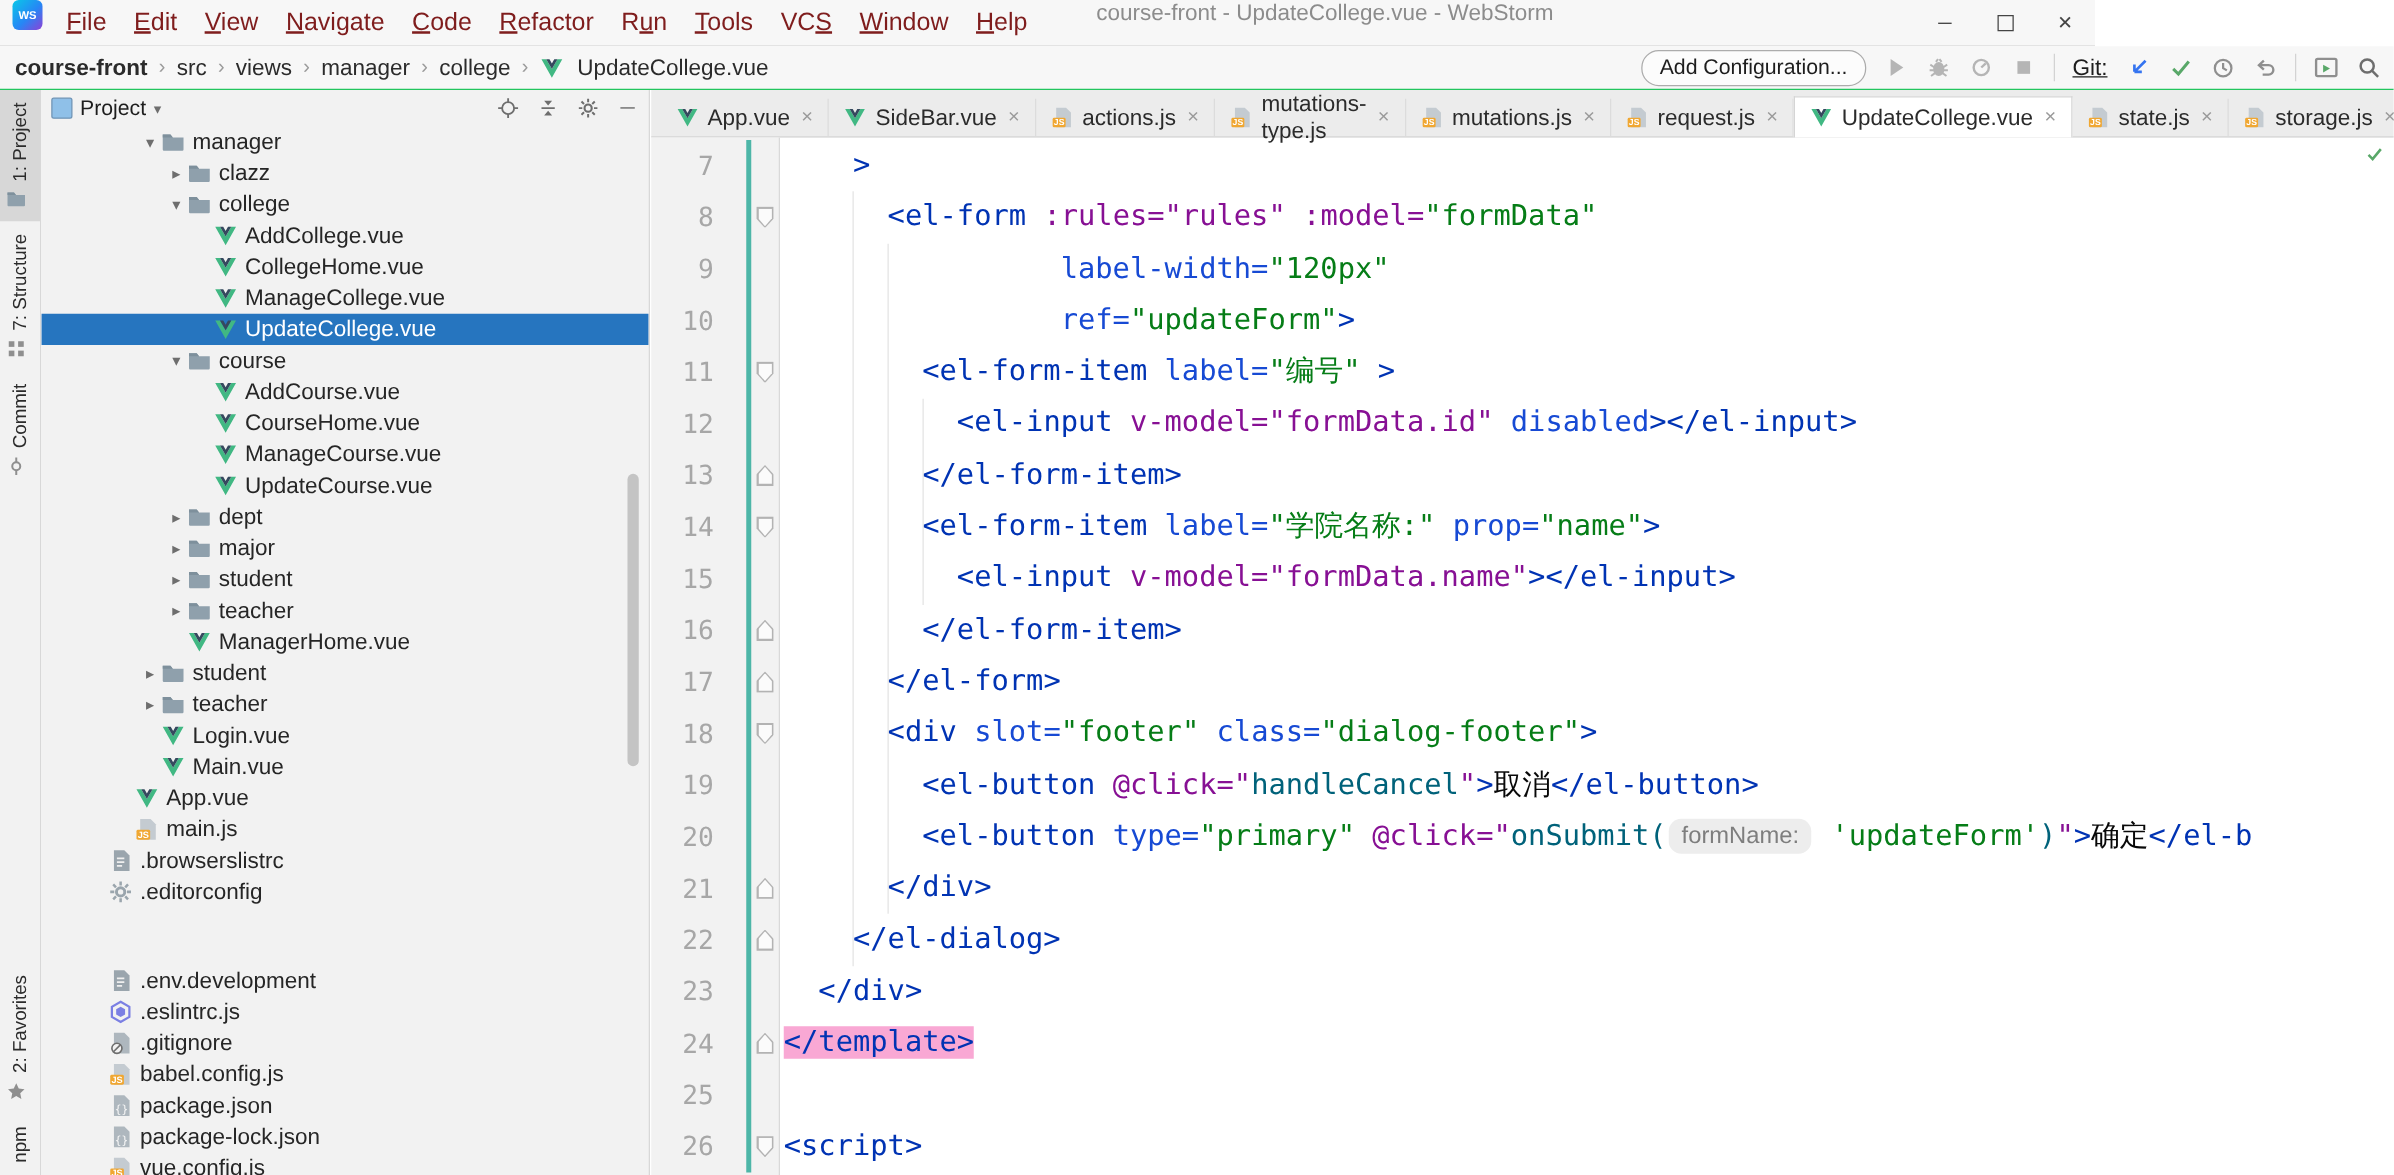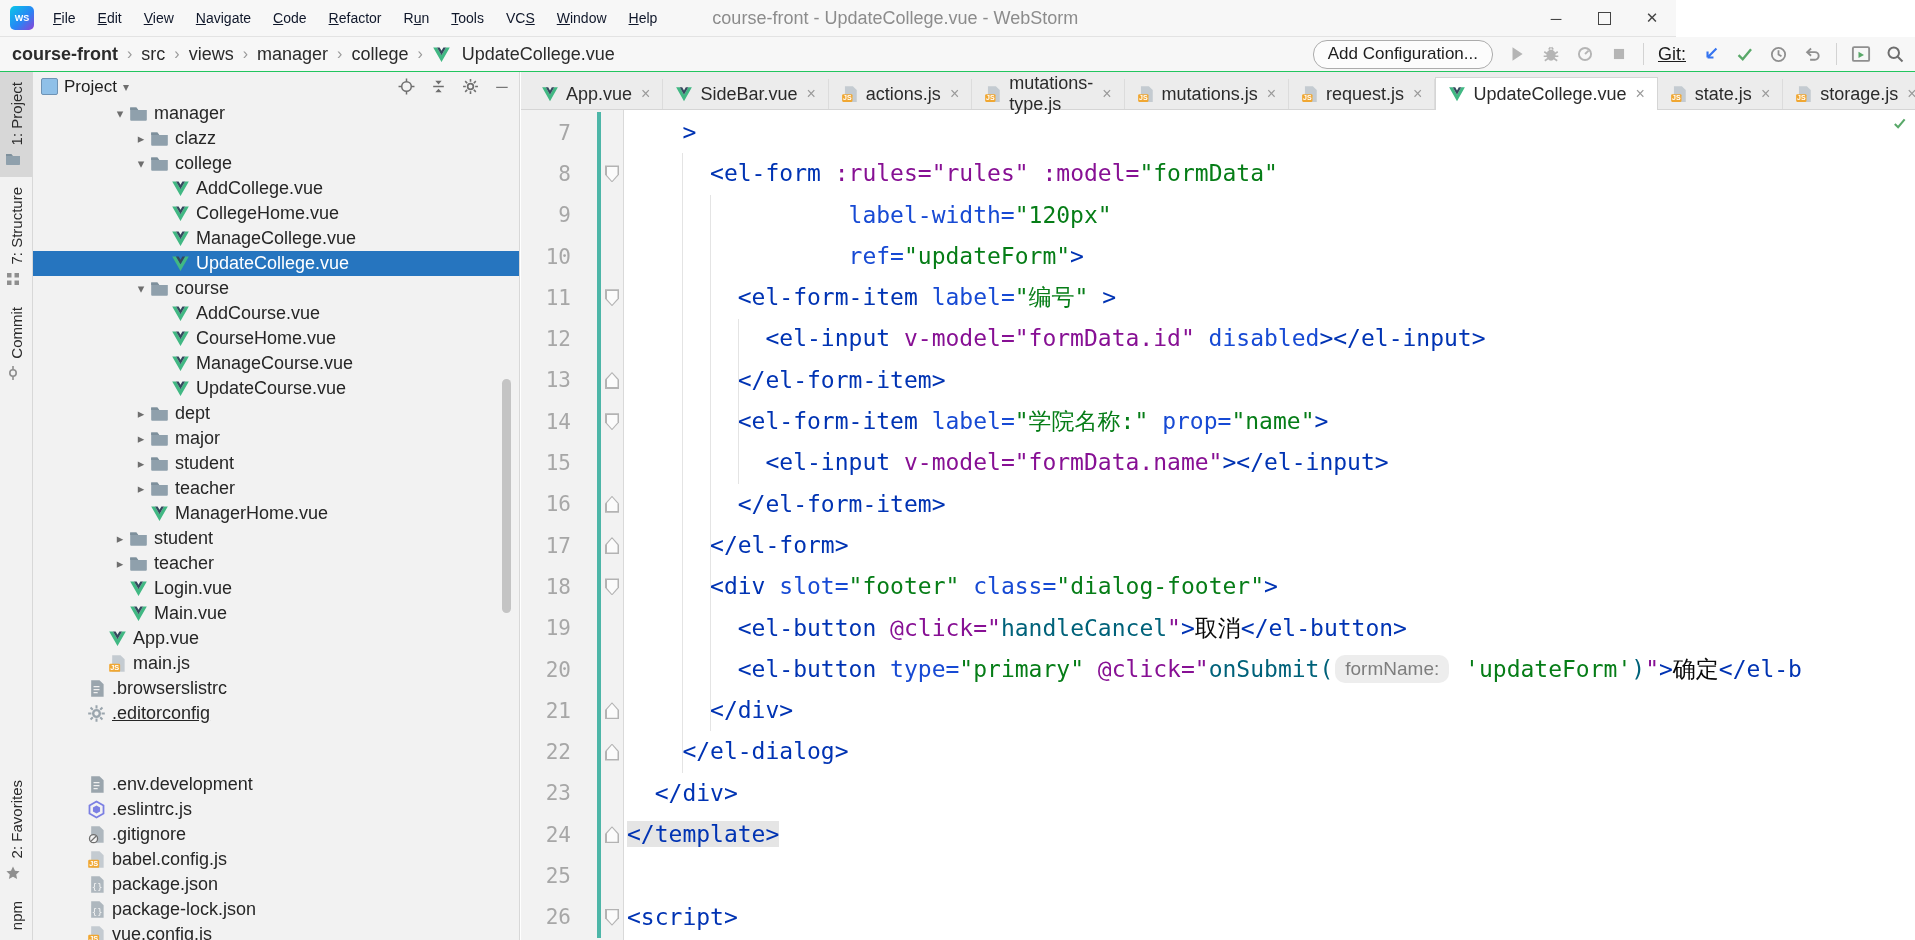--- a/index.html
+++ b/index.html
@@ -3,27 +3,27 @@
 <meta charset="utf-8">
 <style>
   html,body{margin:0;padding:0;}
   body{width:1915px;height:940px;overflow:hidden;background:#fff;
        font-family:"Liberation Sans",sans-serif;color:#262626;position:relative;}
   u{text-decoration:underline;}
   svg{display:block;}
 
   
   .titlebar{position:absolute;left:0;top:0;width:1676px;height:37px;background:#F7F7F7;
-            border-bottom:1px solid #E3E3E3;display:flex;align-items:center;box-sizing:border-box;}
+            border-bottom:1px solid #E3E3E3;display:flex;box-sizing:border-box;}
   .ws-logo{width:24px;height:24px;border-radius:5px;margin:0 8px 0 10px;
            background:linear-gradient(135deg,#09C8E8 0%,#2786F5 55%,#8D41D6 100%);
            display:flex;align-items:center;justify-content:center;
            color:#fff;font-size:9px;font-weight:bold;}
   .menu{display:flex;align-items:center;}
-  .menu-item{padding:0 11px;font-size:14px;color:#0f172a;line-height:36px;cursor:default;}
+  .menu-item{padding:0 11px;font-size:20px;color:#7f1d1d;line-height:36px;cursor:default;}
   .win-title{margin-left:44px;font-size:18px;color:#8C8C8C;white-space:nowrap;}
   .win-controls{margin-left:auto;display:flex;height:100%;}
   .win-btn{width:48px;height:100%;display:flex;align-items:center;justify-content:center;
            color:#444;font-size:15px;}
   .maxglyph{width:11px;height:11px;border:1.6px solid #444;}
 
   
   .toolbar{position:absolute;left:0;top:37px;width:1915px;height:35px;background:#F7F7F7;
            border-bottom:1px solid #22c55e;display:flex;align-items:center;box-sizing:border-box;}
   .crumbs{display:flex;align-items:center;margin-left:10px;font-size:18px;color:#2B2B2B;}
@@ -99,21 +99,21 @@
         font-family:"DejaVu Sans Mono",monospace;font-size:23px;}
   .cline{height:41.3px;line-height:41.3px;white-space:pre;padding-left:3px;}
   .guide{position:absolute;width:1px;background:#E4E4E4;pointer-events:none;}
   .sg-tag{color:#0033B3;}
   .sg-attr{color:#174AD4;}
   .sg-dir{color:#871094;}
   .sg-str{color:#067D17;}
   .sg-expr{color:#871094;}
   .sg-func{color:#00627A;}
   .sg-txt,.sg-pln{color:#080808;}
-  .sg-hl{color:#0033B3;background:#e5e5e5;}
+  .sg-hl{color:#0033B3;background:#f9a8d4;}
   .sg-hint{display:inline-block;background:#EDEDED;color:#7E7E7E;border-radius:10px;
            padding:0 10px;font-family:"Liberation Sans",sans-serif;font-size:19px;
            line-height:28px;vertical-align:2px;margin:0 2px;}
 </style>
 </head>
 <body>
 
 <div class="titlebar">
   <div class="ws-logo">WS</div>
   <div class="menu" id="menu">
@@ -537,21 +537,21 @@
         <div class="trow" style="padding-left: 36px;">
           <span class="t-arrow"></span>
           <span class="t-icon">
             <svg viewBox="0 0 16 16">
               <path d="M3.5 1h7L14 4.5V15h-10.5z" fill="#9AA5AD"></path>
               <path d="M5.5 6.5h5M5.5 9h5M5.5 11.5h3.5" stroke="#EFEFEF" stroke-width="1.1"></path>
             </svg>
           </span>
           <span>.browserslistrc</span>
         </div>
-        <div class="trow" style="padding-left: 36px; text-decoration: underline;">
+        <div class="trow" style="padding-left: 36px;">
           <span class="t-arrow"></span>
           <span class="t-icon">
             <svg viewBox="0 0 16 16">
               <circle cx="8" cy="8" r="2.8" fill="none" stroke="#9AA5AD" stroke-width="2"></circle>
               <path d="M8 1v2.7M8 12.3V15M1 8h2.7M12.3 8H15M3 3l1.9 1.9M11.1 11.1L13 13M13 3l-1.9 1.9M4.9 11.1L3 13" stroke="#9AA5AD" stroke-width="1.7"></path>
             </svg>
           </span>
           <span>.editorconfig</span>
         </div>
         <div class="trow" style="padding-left: 36px; margin-top: 46px;">

